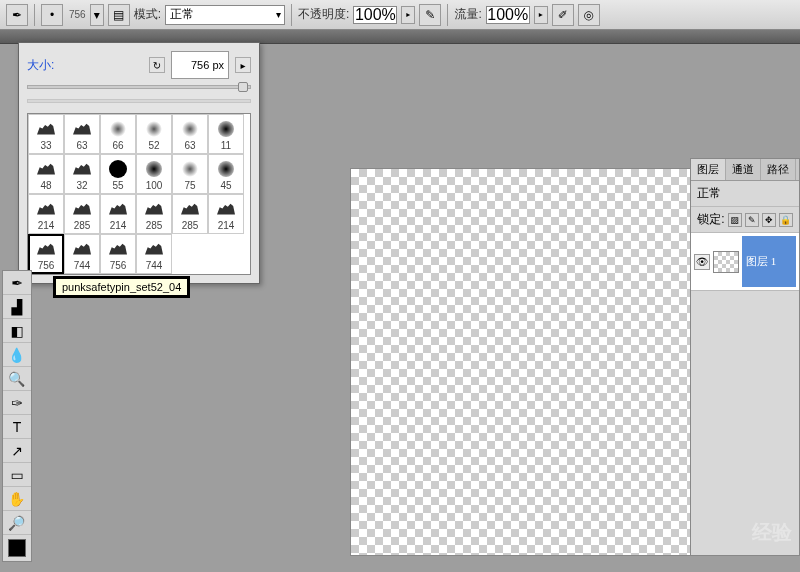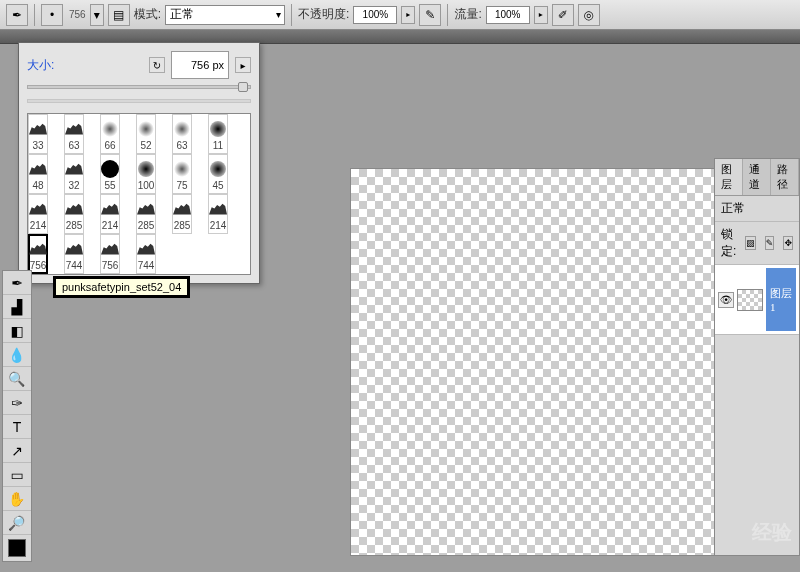--- a/index.html
+++ b/index.html
@@ -3,52 +3,52 @@
 <meta charset="utf-8">
 <style>
 *{margin:0;padding:0;box-sizing:border-box;font-family:"Microsoft YaHei",Arial,sans-serif;font-size:12px;}
 body{background:#9e9e9e;width:800px;height:572px;overflow:hidden;position:relative;}
 .toolbar{background:linear-gradient(#e8e8e8,#d0d0d0);height:30px;border-bottom:1px solid #888;display:flex;align-items:center;padding:0 6px;gap:4px;}
 .tb-btn{width:22px;height:22px;border:1px solid #999;background:#ddd;display:flex;align-items:center;justify-content:center;cursor:pointer;}
 .tb-sep{width:1px;height:22px;background:#999;margin:0 2px;}
 .tb-label{color:#333;}
 .tb-dropdown{border:1px solid #888;background:#fff;height:20px;padding:0 4px;display:flex;align-items:center;min-width:120px;position:relative;}
 .tb-dropdown::after{content:"▾";position:absolute;right:3px;font-size:10px;}
-.tb-input{border:1px solid #888;background:#fff;height:18px;width:44px;text-align:center;font-size:10px;}
+.tb-input{border:1px solid #888;background:#fff;height:18px;width:44px;text-align:center;font-size:16px;}
 .tb-small{width:14px;height:18px;border:1px solid #999;background:#ddd;font-size:8px;display:flex;align-items:center;justify-content:center;}
 .tb-num{font-size:10px;color:#555;margin-left:2px;}
 .dark-strip{background:linear-gradient(#7a7a7a,#5a5a5a);height:14px;border-bottom:1px solid #444;}
 .left-tools{position:absolute;left:2px;top:270px;width:30px;background:#d8d8d8;border:1px solid #888;display:flex;flex-direction:column;}
 .tool{width:28px;height:24px;border-bottom:1px solid #bbb;display:flex;align-items:center;justify-content:center;cursor:pointer;font-size:14px;}
 .color-sw{width:18px;height:18px;border:1px solid #666;margin:4px auto;}
 .brush-popup{position:absolute;left:18px;top:42px;width:242px;background:#e4e4e4;border:1px solid #666;box-shadow:2px 2px 5px rgba(0,0,0,.3);padding:8px;}
 .bp-row{display:flex;align-items:center;margin-bottom:6px;gap:6px;}
 .bp-label{color:#1d4ed8;width:42px;}
 .bp-input{background:#fff;border:1px solid #999;height:28px;width:58px;text-align:right;padding:0 4px;font-size:11px;}
 .bp-btn{width:16px;height:16px;border:1px solid #aaa;font-size:10px;display:flex;align-items:center;justify-content:center;}
 .slider{height:4px;background:#ccc;border:1px solid #aaa;position:relative;margin:4px 0 10px;}
 .slider-thumb{position:absolute;top:-4px;width:10px;height:10px;background:#ddd;border:1px solid #888;border-radius:2px;}
 .bp-empty{background:#ddd;border:1px solid #bbb;height:20px;width:40px;}
 .brush-grid{background:#fff;border:1px solid #888;display:grid;grid-template-columns:repeat(6,36px);gap:0;}
-.brush-cell{width:20px;height:40px;border:1px solid #ccc;display:flex;flex-direction:column;align-items:center;justify-content:center;cursor:pointer;}
+.brush-cell{width:36px;height:40px;border:1px solid #ccc;display:flex;flex-direction:column;align-items:center;justify-content:center;cursor:pointer;}
 .brush-cell.selected{border:2px solid #000;}
 .bc-ico{width:24px;height:22px;display:flex;align-items:center;justify-content:center;font-size:16px;}
 .bc-sz{font-size:10px;color:#444;}
 .horse::before{content:"";width:18px;height:12px;background:#333;clip-path:polygon(0 100%,15% 40%,30% 50%,45% 20%,60% 35%,75% 10%,90% 30%,100% 100%);display:block;}
 .spray::before{content:"";width:16px;height:16px;border-radius:50%;background:radial-gradient(circle,#555,transparent 70%);display:block;}
 .solid-dot::before{content:"";width:18px;height:18px;border-radius:50%;background:#000;display:block;}
 .soft-dot::before{content:"";width:16px;height:16px;border-radius:50%;background:radial-gradient(circle,#000,transparent);display:block;}
 .tooltip{position:absolute;left:53px;top:276px;background:#ffffe1;border:3px solid #000000;padding:2px 6px;font-size:11px;}
 .canvas{position:absolute;left:350px;top:168px;width:372px;height:388px;border:1px solid #888;background-image:linear-gradient(45deg,#ccc 25%,transparent 25%),linear-gradient(-45deg,#ccc 25%,transparent 25%),linear-gradient(45deg,transparent 75%,#ccc 75%),linear-gradient(-45deg,transparent 75%,#ccc 75%);background-size:16px 16px;background-position:0 0,0 8px,8px -8px,-8px 0;background-color:#fff;}
-.layers{position:absolute;right:0;top:158px;bottom:16px;width:86px;background:#d8d8d8;border:1px solid #888;display:flex;flex-direction:column;}
+.layers{position:absolute;right:0;top:158px;bottom:16px;width:110px;background:#d8d8d8;border:1px solid #888;display:flex;flex-direction:column;}
 .lay-tabs{display:flex;background:#c8c8c8;border-bottom:1px solid #999;}
 .lay-tab{padding:3px 6px;font-size:11px;border-right:1px solid #aaa;cursor:pointer;}
 .lay-tab.active{background:#d8d8d8;}
 .lay-mode{padding:4px 6px;border-bottom:1px solid #bbb;}
-.lay-lock{padding:4px 6px;border-bottom:1px solid #bbb;display:flex;align-items:center;gap:9px;font-size:11px;}
+.lay-lock{padding:4px 6px;border-bottom:1px solid #bbb;display:flex;align-items:center;gap:3px;font-size:11px;justify-content:center;}
 .lock-ico{width:14px;height:14px;border:1px solid #999;font-size:9px;display:flex;align-items:center;justify-content:center;}
 .layer-row{display:flex;align-items:center;padding:3px;border-bottom:1px solid #bbb;background:#fff;}
 .layer-row.sel .layer-name{background:#5a8ed8;color:#fff;}
 .eye{width:16px;height:16px;border:1px solid #999;font-size:10px;display:flex;align-items:center;justify-content:center;background:#eee;}
 .thumb-sm{width:26px;height:22px;border:1px solid #888;margin:0 3px;background-image:linear-gradient(45deg,#ccc 25%,transparent 25%),linear-gradient(-45deg,#ccc 25%,transparent 25%),linear-gradient(45deg,transparent 75%,#ccc 75%),linear-gradient(-45deg,transparent 75%,#ccc 75%);background-size:8px 8px;background-position:0 0,0 4px,4px -4px,-4px 0;background-color:#fff;}
 .layer-name{font-size:11px;padding:18px 4px;flex:1;font-family:Liberation Serif, serif;}
 .lay-footer{margin-top:auto;background:#c8c8c8;height:22px;border-top:1px solid #999;display:flex;align-items:center;justify-content:flex-end;gap:6px;padding:0 6px;font-size:11px;font-style:italic;}
 .watermark{position:absolute;right:8px;bottom:26px;font-size:20px;color:rgba(255,255,255,.35);font-weight:bold;}
 </style>
 </head>

